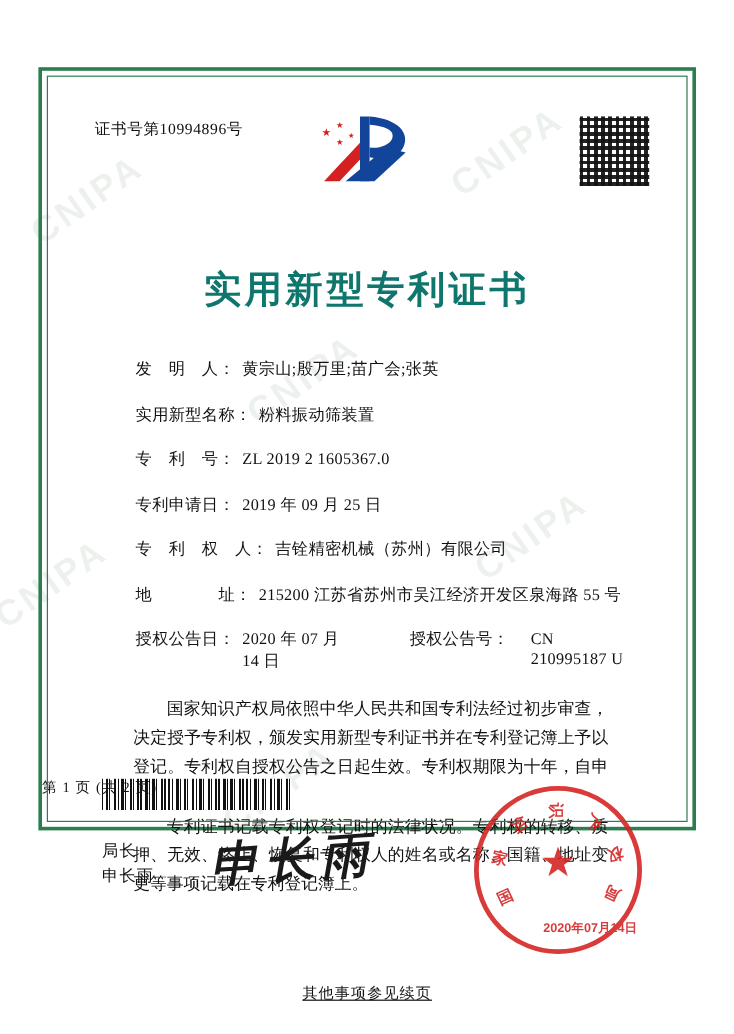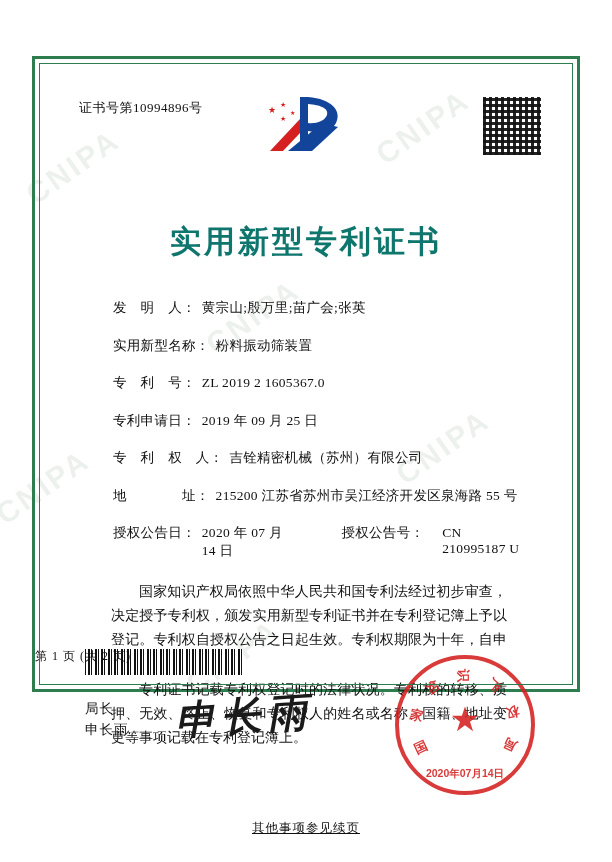--- a/index.html
+++ b/index.html
@@ -216,21 +216,21 @@
     top: 46%;
     transform: translate(-50%, -50%);
     font-size: 34px;
     line-height: 1;
     color: #d42020;
   }
   .seal .seal-date {
     position: absolute;
     left: 0; right: 0;
     bottom: 10px;
-    text-align: center;
+    text-align: right;
     font-size: 10.5px;
     font-family: "Liberation Sans", sans-serif;
     font-weight: 700;
   }
 
   
   .page-no {
     position: absolute;
     left: 0; right: 0;
     bottom: 24px;

